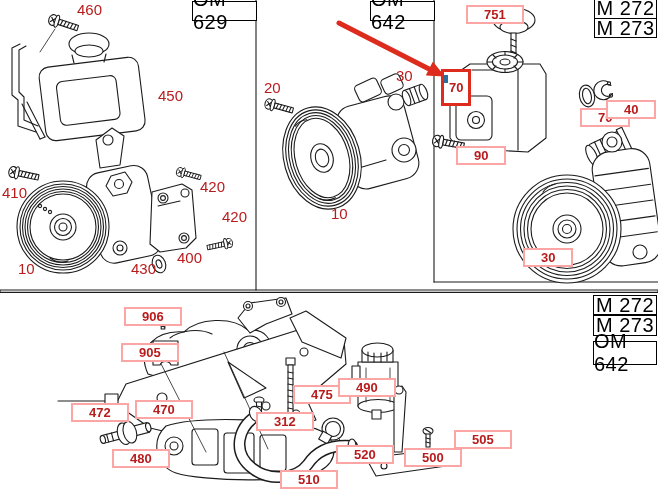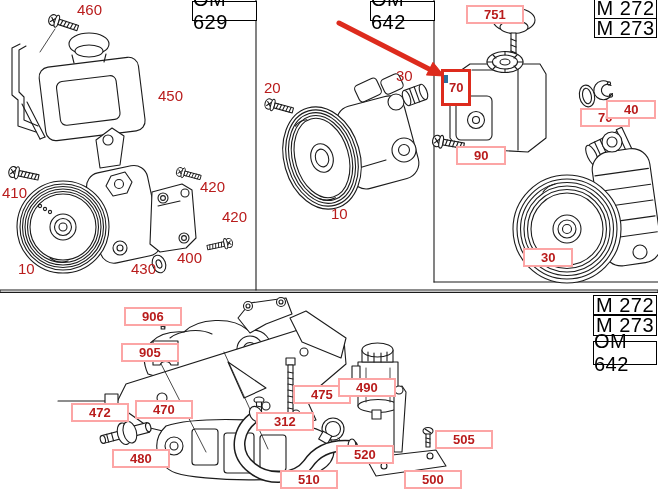--- a/index.html
+++ b/index.html
@@ -364,16 +364,16 @@
 <div class="lbl callout" style="left:124px;top:307px">906</div>
 <div class="lbl callout" style="left:121px;top:343px">905</div>
 <div class="lbl callout" style="left:71px;top:403px">472</div>
 <div class="lbl callout" style="left:135px;top:400px">470</div>
 <div class="lbl callout" style="left:112px;top:449px">480</div>
 <div class="lbl callout" style="left:256px;top:412px">312</div>
 <div class="lbl callout" style="left:293px;top:385px">475</div>
 <div class="lbl callout" style="left:338px;top:378px">490</div>
 <div class="lbl callout" style="left:336px;top:445px">520</div>
 <div class="lbl callout" style="left:280px;top:470px">510</div>
-<div class="lbl callout" style="left:404px;top:470px">500</div>
-<div class="lbl callout" style="left:435px;top:430px">505</div>
+<div class="lbl callout" style="left:404px;top:448px">500</div>
+<div class="lbl callout" style="left:454px;top:430px">505</div>
 
 </div>
 
 </body></html>

